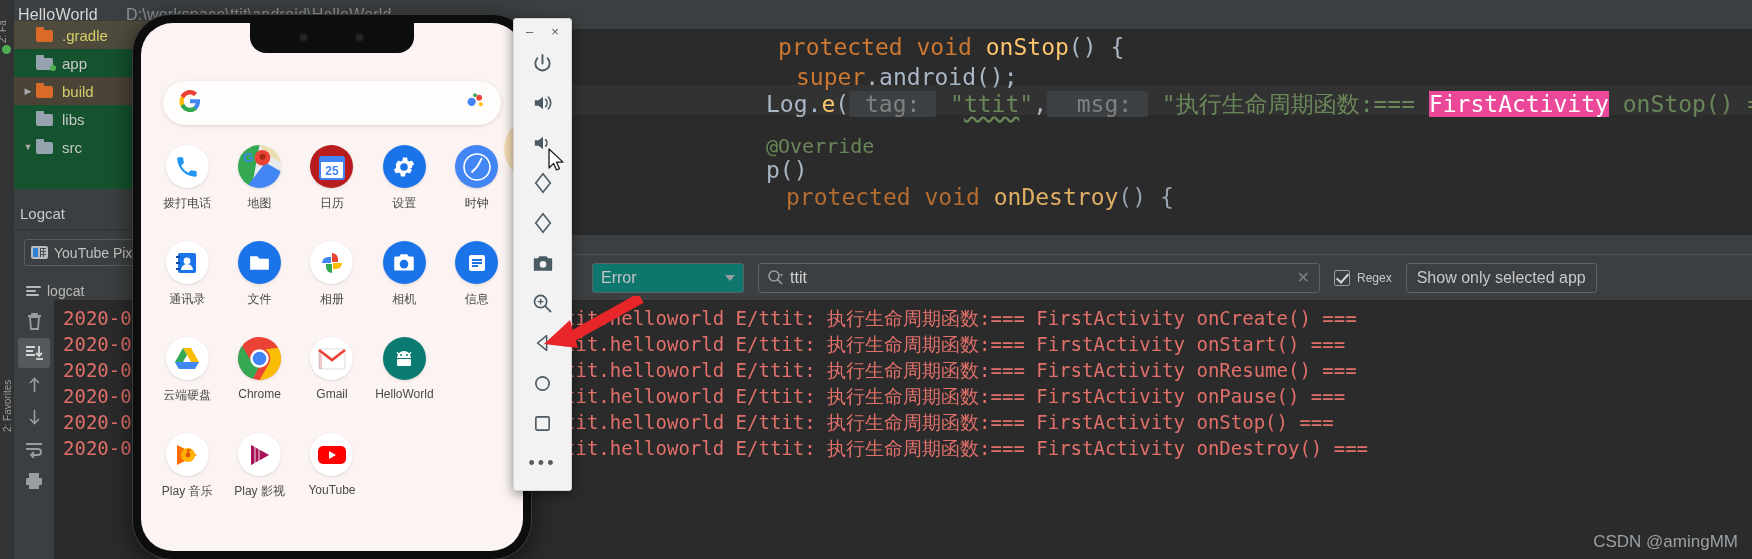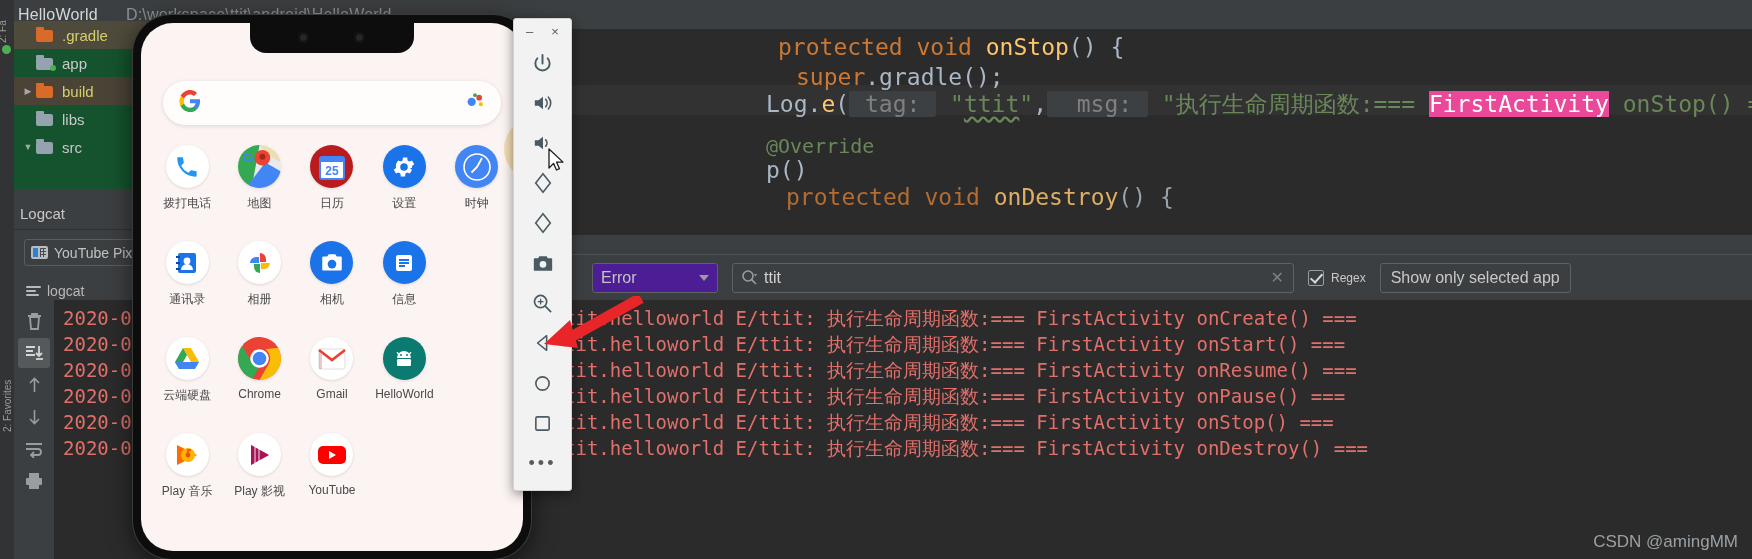--- a/index.html
+++ b/index.html
@@ -175,22 +175,22 @@
   }
   .logpane-toolbar {
     position: absolute; left: 0; top: 0; width: 1552px; height: 20px;
     background: #3c3f41; border-bottom: 1px solid #4f5355;
   }
   .filterbar {
     position: absolute; left: 0; top: 20px; width: 1552px; height: 45px;
     display: flex; align-items: center; gap: 14px; padding-left: 392px;
   }
   .sel-combo {
-    width: 126px; height: 30px; border: 1px solid #5e6265; border-radius: 3px;
-    background: #4c1d95; color: #c5c5c5; font-size: 16px;
+    width: 152px; height: 30px; border: 1px solid #5e6265; border-radius: 3px;
+    background: #0f766e; color: #c5c5c5; font-size: 16px;
     display: flex; align-items: center; padding: 0 8px; position: relative;
   }
   .sel-combo .caret {
     position: absolute; right: 8px; top: 50%; transform: translateY(-50%);
     width: 0; height: 0; border-left: 5px solid transparent; border-right: 5px solid transparent;
     border-top: 6px solid #9a9da0;
   }
   .searchbox {
     width: 562px; height: 30px; border: 1px solid #5e6265; border-radius: 3px;
     background: #3c3f41; display: flex; align-items: center; gap: 6px;
@@ -308,21 +308,21 @@
 <body>
 
 <div id="root">
 
   <div class="editor">
     <div class="line-hl" style="top:56px;"></div>
     <div class="code-line" style="top:5px; left:578px;">
       <span class="c-kw">pro</span><span class="c-kw">tected</span> <span class="c-kw">void</span> <span class="c-id">onStop</span><span class="c-pl">() {</span>
     </div>
     <div class="code-line" style="top:35px; left:596px;">
-      <span class="c-kw">super</span><span class="c-pl">.gradle();</span>
+      <span class="c-kw">super</span><span class="c-pl">.android();</span>
     </div>
     <div class="code-line" style="top:60px; left:566px;">
       <span class="c-pl">Log.</span><span class="c-id">e</span><span class="c-pl">(</span><span class="c-hintbg">&nbsp;tag:&nbsp;</span><span class="c-str">&nbsp;"</span><span class="c-str c-squiggle">ttit</span><span class="c-str">"</span><span class="c-pl">,</span><span class="c-hintbg">&nbsp;&nbsp;msg:&nbsp;</span><span class="c-str">&nbsp;"执行生命周期函数:=== </span><span class="c-sel">FirstActivity</span><span class="c-str"> onStop() ===");</span>
     </div>
     <div class="code-line" style="top:105px; left:566px; font-size:20px;">
       <span class="c-str">@Override</span>
     </div>
     <div class="code-line" style="top:128px; left:566px;">
       <span class="c-pl">p()</span>
     </div>
@@ -610,20 +610,28 @@
                   <rect x="2" y="6" width="4" height="2" fill="#0d47a1"></rect>
                   <rect x="2" y="12" width="4" height="2" fill="#0d47a1"></rect>
                   <rect x="2" y="18" width="4" height="2" fill="#0d47a1"></rect>
                   <circle cx="13" cy="11" r="3.4" fill="#fff"></circle>
                   <path d="M7 20a6 6 0 0112 0z" fill="#fff"></path>
                 </svg>
             </div>
             <div class="nm">通讯录</div>
           </div>
           <div class="app">
+            <div class="ic" style="background:#1a73e8;">
+              <svg width="25" height="25" viewBox="0 0 24 24">
+                  <path fill="#fff" d="M3 6h7l2 2.4h9V19H3z"></path>
+                </svg>
+            </div>
+            <div class="nm">文件</div>
+          </div>
+          <div class="app">
             <div class="ic" style="background:#fff;">
               <svg width="30" height="30" viewBox="0 0 30 30">
                   <path d="M15 14V5a6 6 0 016 6v3z" fill="#EA4335"></path>
                   <path d="M16 15h9a6 6 0 01-6 6h-3z" fill="#FBBC05"></path>
                   <path d="M15 16v9a6 6 0 01-6-6v-3z" fill="#34A853"></path>
                   <path d="M14 15H5a6 6 0 016-6h3z" fill="#4285F4"></path>
                 </svg>
             </div>
             <div class="nm">相册</div>
           </div>

